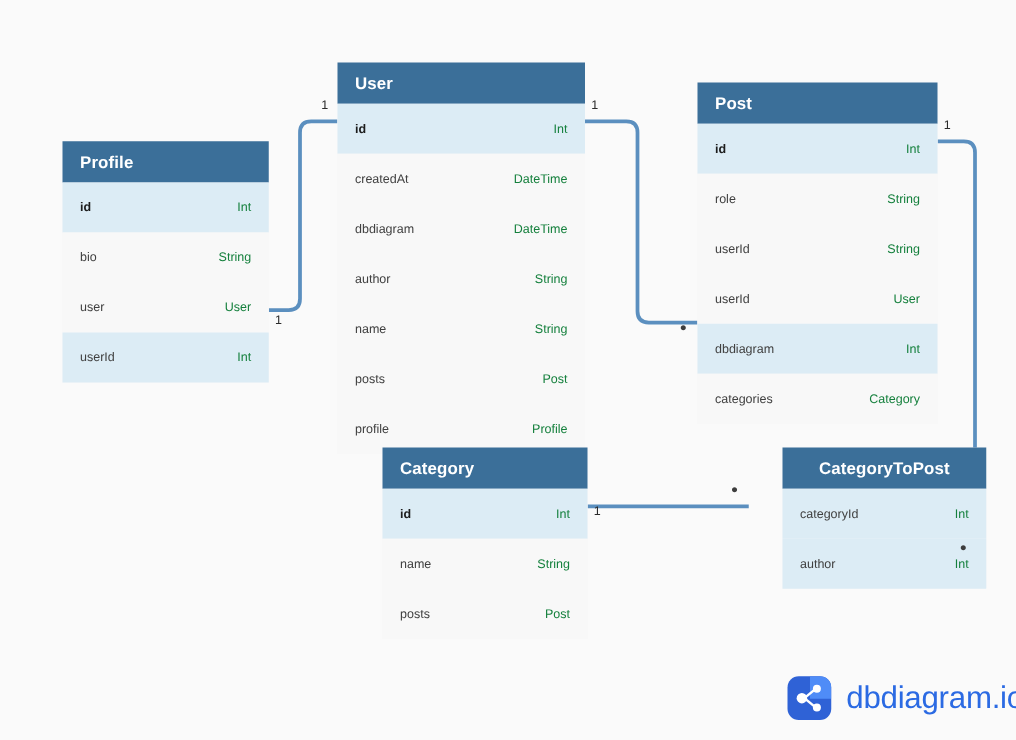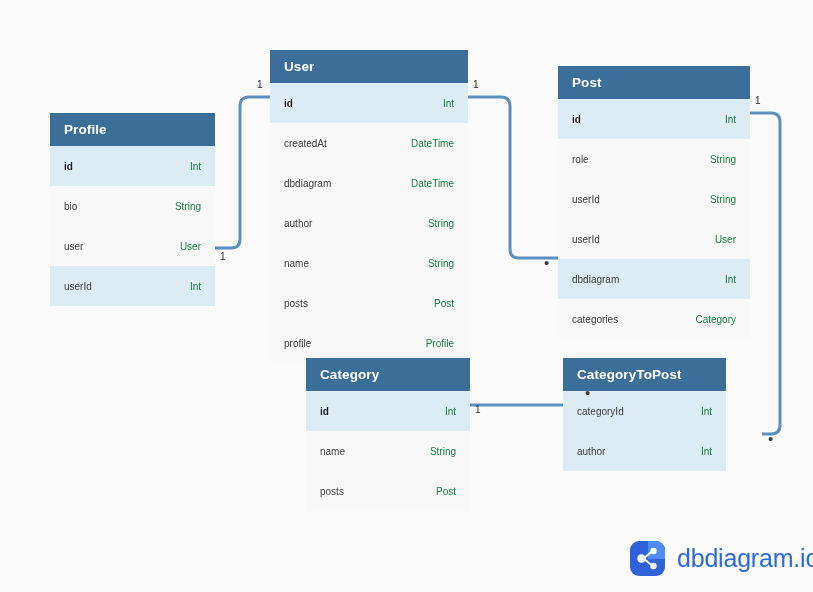--- a/index.html
+++ b/index.html
@@ -238,21 +238,21 @@
           <div class="field">
             <span class="fname">name</span>
             <span class="ftype">String</span>
           </div>
           <div class="field">
             <span class="fname">posts</span>
             <span class="ftype">Post</span>
           </div>
         </div>
       </div>
-      <div class="table" style="left: 563px; top: 358px; width: 163px;">
+      <div class="table" style="left: 626px; top: 358px; width: 163px; text-align: center;">
         <div class="tbl-header">CategoryToPost</div>
         <div class="tbl-body">
           <div class="field hl">
             <span class="fname">categoryId</span>
             <span class="ftype">Int</span>
           </div>
           <div class="field hl">
             <span class="fname">author</span>
             <span class="ftype">Int</span>
           </div>

